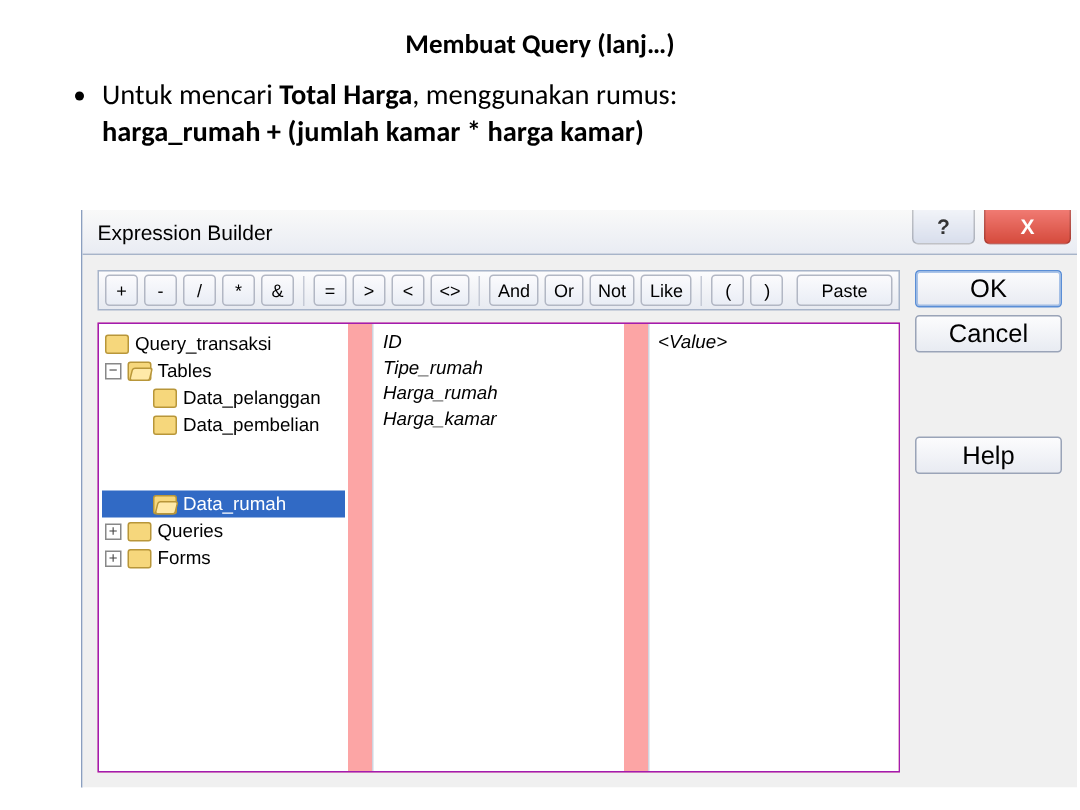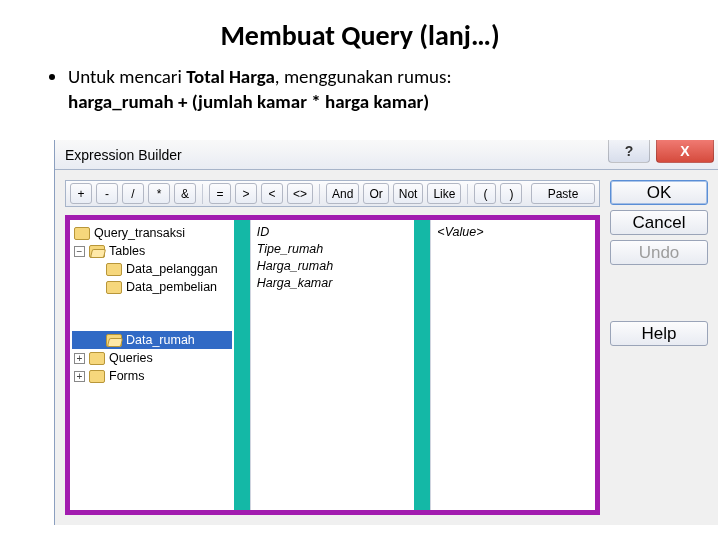--- a/index.html
+++ b/index.html
@@ -7,21 +7,21 @@
     margin: 0;
     width: 720px;
     height: 540px;
     background: #fff;
     font-family: "Segoe UI", Tahoma, sans-serif;
     font-size: 13px;
     color: #000;
   }
   .slide-title {
     text-align: center;
-    font-size: 28px;
+    font-size: 18px;
     font-weight: 700;
     margin: 18px 0 12px 0;
     font-family: Calibri, sans-serif;
   }
   .bullet-wrap {
     padding: 0 40px 10px 40px;
     font-family: Calibri, sans-serif;
     font-size: 19px;
   }
   .bullet-wrap ul { margin: 0; padding-left: 28px; }
@@ -87,21 +87,21 @@
     min-width: 22px; height: 21px;
     border: 1px solid #b2b7c4;
     background: linear-gradient(#fbfbfd,#e9edf5);
     border-radius: 3px;
     margin: 0 2px;
     display: flex; align-items: center; justify-content: center;
     font-size: 12px; padding: 0 5px;
     color: #000;
   }
   .op-sep { width:1px; height:20px; background:#c5cad6; margin: 0 4px; }
-  .panels { display: flex; gap: 16px; flex: 1; border: 5px solid #a21caf; background:#14b8a6; }
+  .panels { display: flex; gap: 16px; flex: 1; border: 1px solid #a21caf; background:#fca5a5; }
   .panel { flex: 1; background: #fff; overflow: auto; font-size: 12.5px; }
   .panel + .panel { border-left: 1px solid #cfd4df; font-style: italic; }
   .tree { padding: 4px 2px; }
   .tree-row {
     display: flex; align-items: center; gap: 4px;
     height: 18px; padding-left: 2px; white-space: nowrap;
   }
   .tree-indent2 { padding-left: 34px; }
   .sel { background: #316ac5; color: #fff; margin-top: 35px; }
   .folder-ic {
@@ -230,18 +230,17 @@
           <div class="list">
             <div class="list-row">&lt;Value&gt;</div>
           </div>
         </div>
       </div>
     </div>
 
     <div class="right-col">
       <div class="side-btn ok">OK</div>
       <div class="side-btn">Cancel</div>
-      <div class="side-btn disabled">Undo</div>
       <div style="height:46px"></div>
       <div class="side-btn">Help</div>
     </div>
   </div>
 </div>
 
 </body></html>

